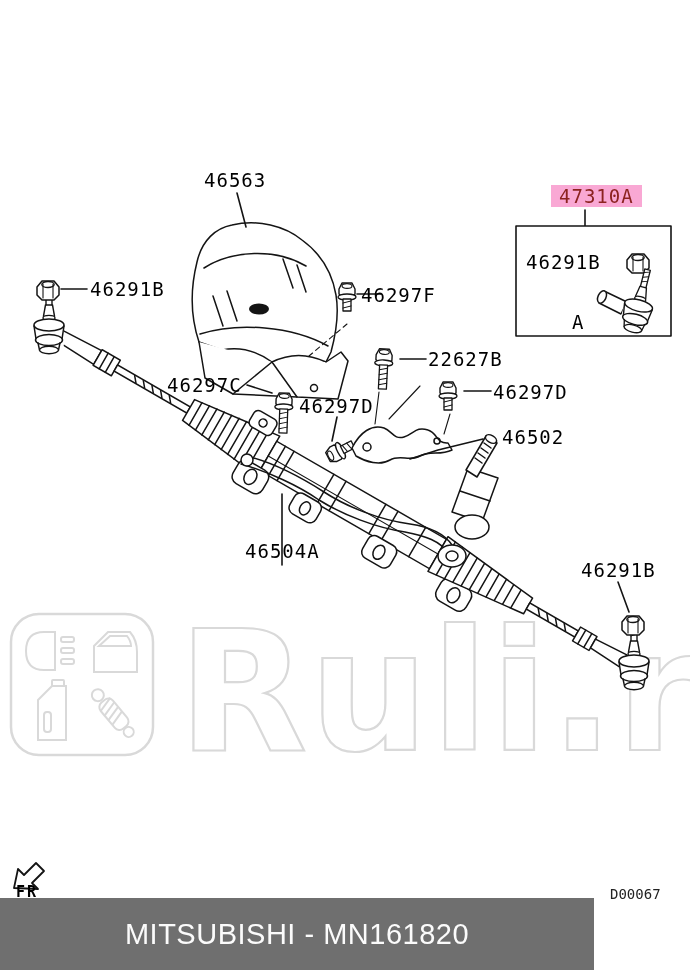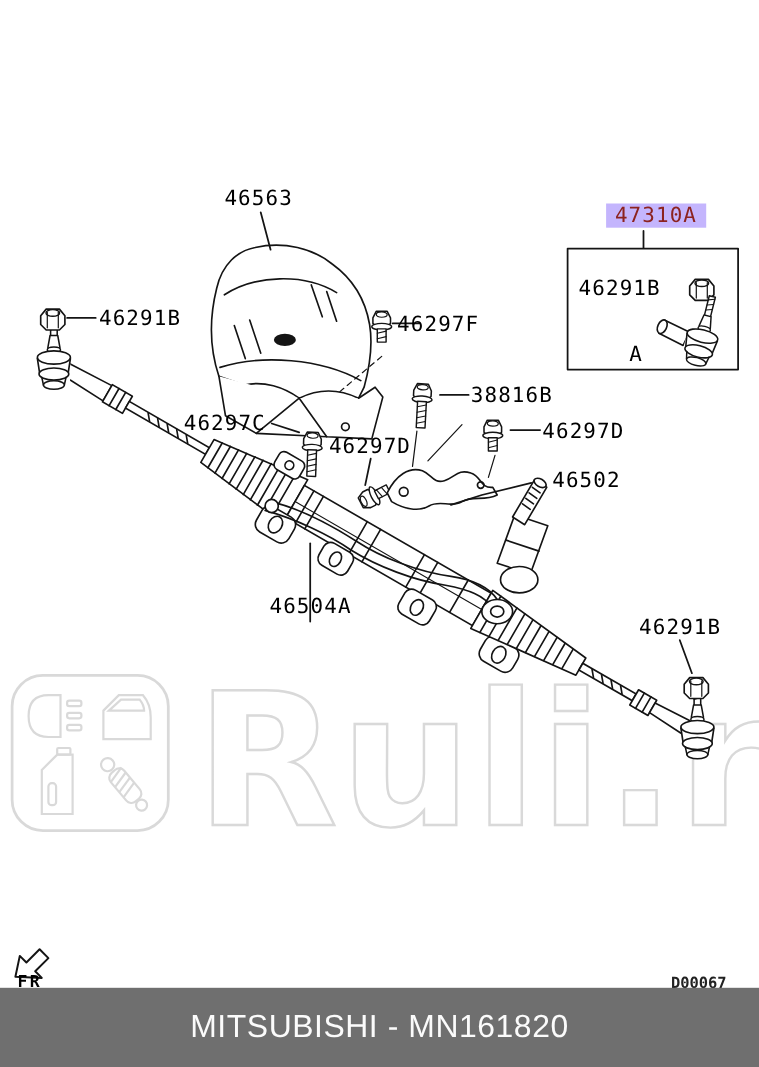--- a/index.html
+++ b/index.html
@@ -2,24 +2,24 @@
 <html><head>
 <meta charset="utf-8">
 <style>
   html,body{margin:0;padding:0;background:#ffffff;}
   .stage{position:relative;width:690px;height:970px;background:#ffffff;overflow:hidden;
          font-family:"DejaVu Sans Mono",monospace;}
   svg{position:absolute;left:0;top:0;}
   .part-label{position:absolute;white-space:nowrap;font-size:19px;letter-spacing:1px;
               color:#000000;line-height:1;}
   .part-label.small{font-size:15px;font-weight:bold;letter-spacing:2px;margin-top:36px;}
-  .code-label{position:absolute;white-space:nowrap;font-size:14px;font-weight:bold;
+  .code-label{position:absolute;white-space:nowrap;font-size:14px;font-weight:normal;
               color:#222;letter-spacing:0;}
-  .hl{background:#c4b5fd;color:#8c2320;padding:2px 8px 1px 8px;}
-  .footer-bar{position:absolute;left:0;top:898px;width:690px;height:72px;background:#6f6f6f;
+  .hl{background:#f9a8d4;color:#8c2320;padding:2px 8px 1px 8px;}
+  .footer-bar{position:absolute;left:0;top:898px;width:594px;height:72px;background:#6f6f6f;
               display:flex;align-items:center;justify-content:center;gap:60px;
               font-family:"Liberation Sans","DejaVu Sans",sans-serif;font-size:29px;
               color:#fbfbfb;letter-spacing:0.5px;}
 </style>
 </head>
 <body>
 
 <div class="stage">
 
 <svg width="690" height="970" viewBox="0 0 690 970">
@@ -268,21 +268,21 @@
     </g>
   </g>
 </svg>
 
 <div class="part-label" style="left:204px;top:171px">46563</div>
 <div class="part-label hl" style="left:551px;top:185px">47310A</div>
 <div class="part-label" style="left:526px;top:253px">46291B</div>
 <div class="part-label" style="left:572px;top:313px">A</div>
 <div class="part-label" style="left:90px;top:280px">46291B</div>
 <div class="part-label" style="left:361px;top:286px">46297F</div>
-<div class="part-label" style="left:428px;top:350px">38816B</div>
+<div class="part-label" style="left:428px;top:350px">22627B</div>
 <div class="part-label" style="left:493px;top:383px">46297D</div>
 <div class="part-label" style="left:167px;top:376px">46297C</div>
 <div class="part-label" style="left:299px;top:397px">46297D</div>
 <div class="part-label" style="left:502px;top:428px">46502</div>
 <div class="part-label" style="left:245px;top:542px">46504A</div>
 <div class="part-label" style="left:581px;top:561px">46291B</div>
 <div class="part-label small" style="left:16px;top:849px">FR</div>
 <div class="code-label" style="left:610px;top:886px">D00067</div>
 
 <div class="footer-bar">

